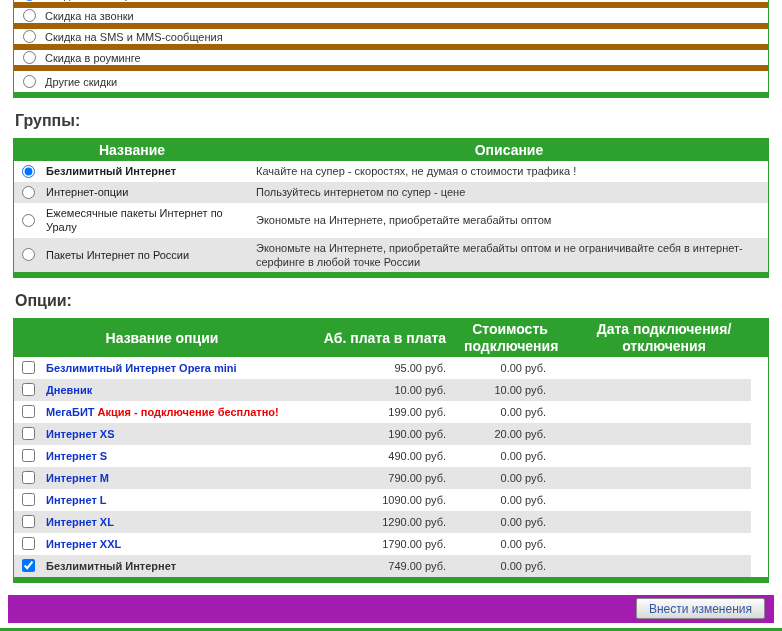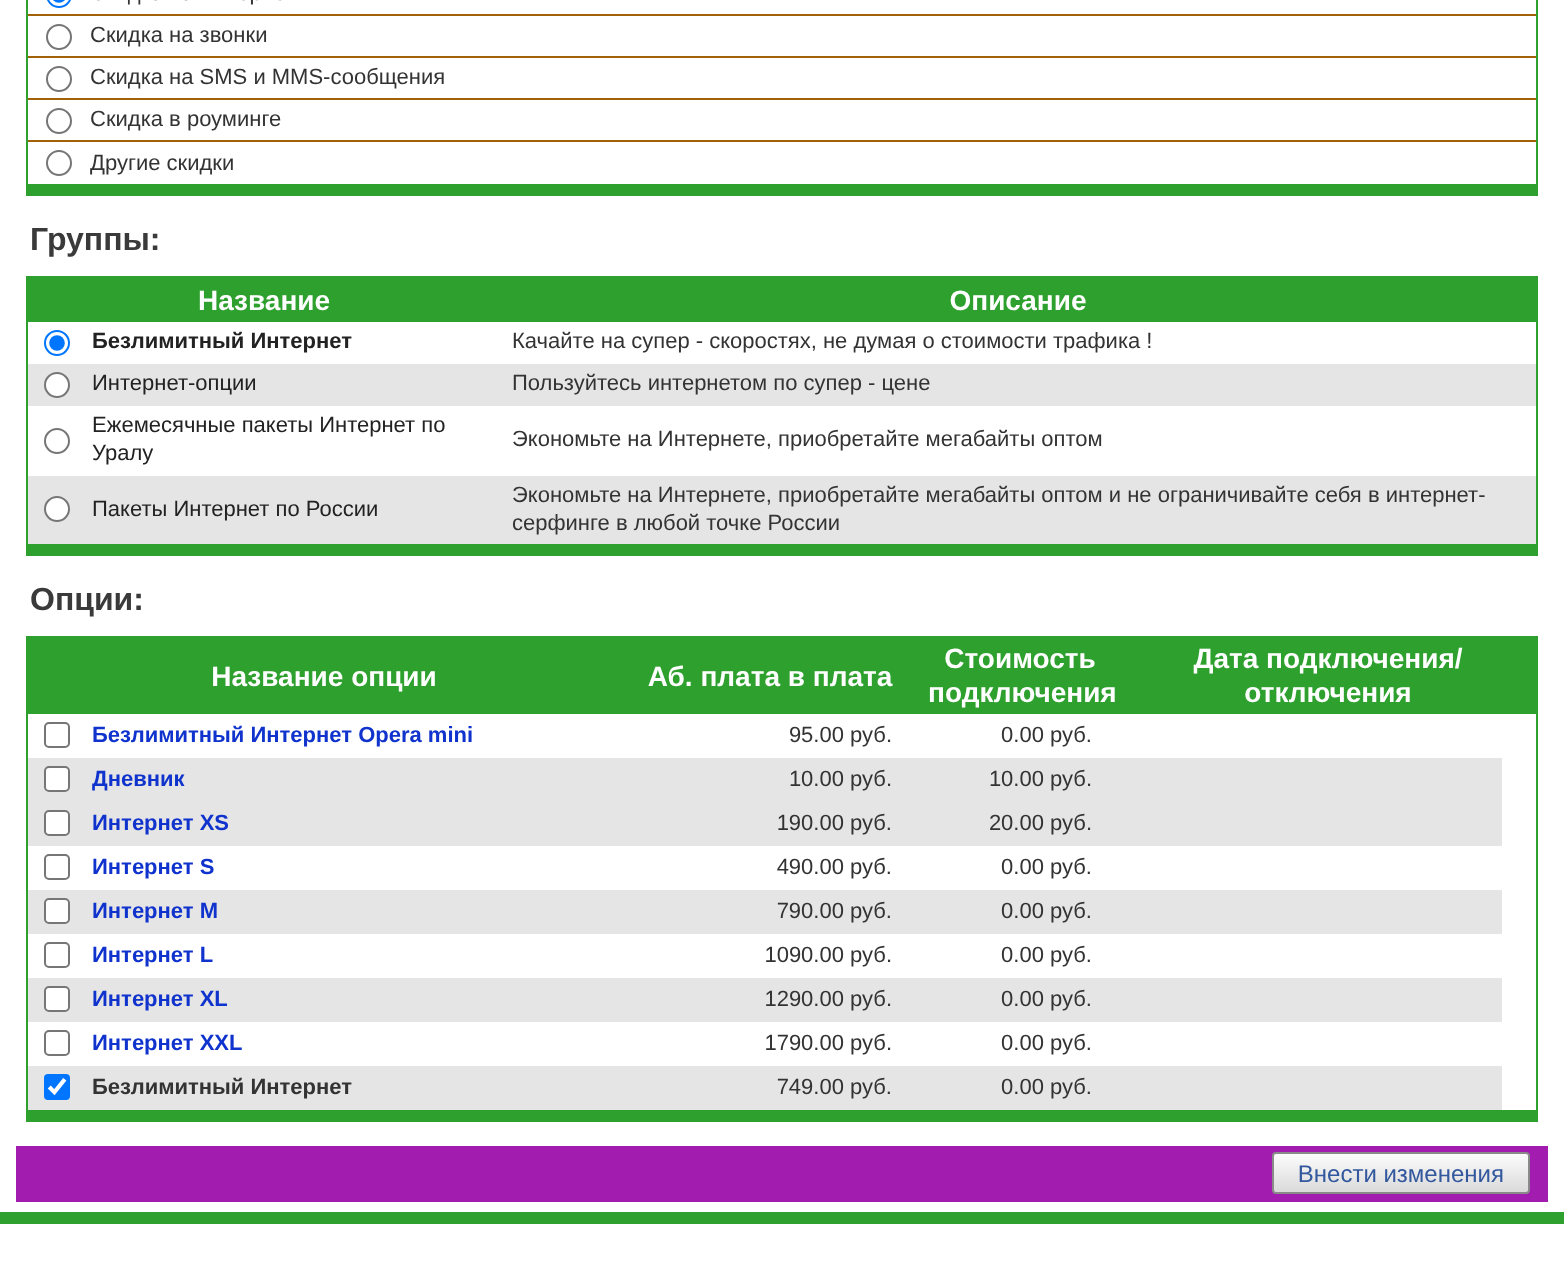--- a/index.html
+++ b/index.html
@@ -5,21 +5,21 @@
   * { box-sizing: border-box; }
   html, body { margin:0; padding:0; width:782px; background:#fff; overflow-x:hidden; }
   body { font-family:"Liberation Sans", "DejaVu Sans", sans-serif; font-size:11px; color:#333; height:631px; }
   .page { padding:0 13px; }
 
   .box { border:1px solid #2da02d; background:#fff; }
   .green-bar { height:5px; background:#2da02d; }
 
   
   .discounts { margin-top:-13px; border-top:none; }
-  .disc-row { display:flex; align-items:center; height:21px; border-bottom:1px solid #a16207; background:#fff; padding-left:9px; cursor:default; }
+  .disc-row { display:flex; align-items:center; height:21px; border-bottom:6px solid #a16207; background:#fff; padding-left:9px; cursor:default; }
   .disc-row:last-child { border-bottom:none; }
   .disc-row input { width:13px; height:13px; margin:0 9px 0 0; }
   .disc-label { color:#333; }
 
   .section-title { font-size:16px; font-weight:bold; color:#3a3a3a; margin:14px 0 8px 2px; }
 
   table.tbl { border-collapse:collapse; width:100%; table-layout:fixed; }
   .tbl th { background:#2da02d; color:#fff; font-weight:bold; font-size:14px; text-align:center; padding:2px 4px; line-height:1.2; vertical-align:middle; }
   .groups-tbl th { height:22px; }
   .groups-tbl td { padding:3px 6px; vertical-align:middle; height:21px; line-height:1.3; }
@@ -168,20 +168,29 @@
             </tr>
             <tr class="alt">
               <td class="chk-cell">
                 <input type="checkbox" style="">
               </td>
               <td class="o-name"><span class="o-link">Дневник</span></td>
               <td class="num">10.00 руб.</td>
               <td class="num">10.00 руб.</td>
               <td class="date"></td>
             </tr>
+            <tr>
+              <td class="chk-cell">
+                <input type="checkbox" style="">
+              </td>
+              <td class="o-name"><span class="o-link">МегаБИТ</span><span class="o-red"> Акция - подключение бесплатно!</span></td>
+              <td class="num">199.00 руб.</td>
+              <td class="num">0.00 руб.</td>
+              <td class="date"></td>
+            </tr>
             <tr class="alt">
               <td class="chk-cell">
                 <input type="checkbox" style="">
               </td>
               <td class="o-name"><span class="o-link">Интернет XS</span></td>
               <td class="num">190.00 руб.</td>
               <td class="num">20.00 руб.</td>
               <td class="date"></td>
             </tr>
             <tr>

